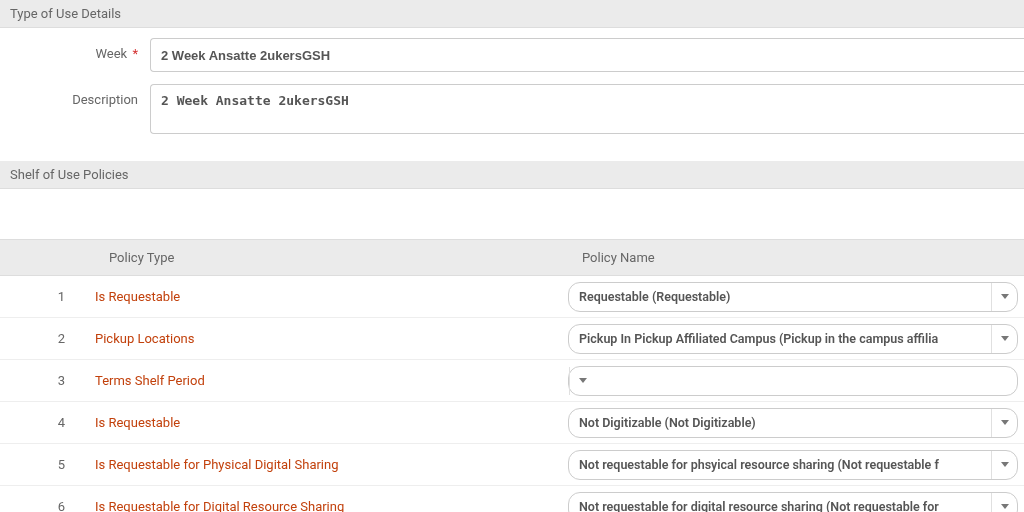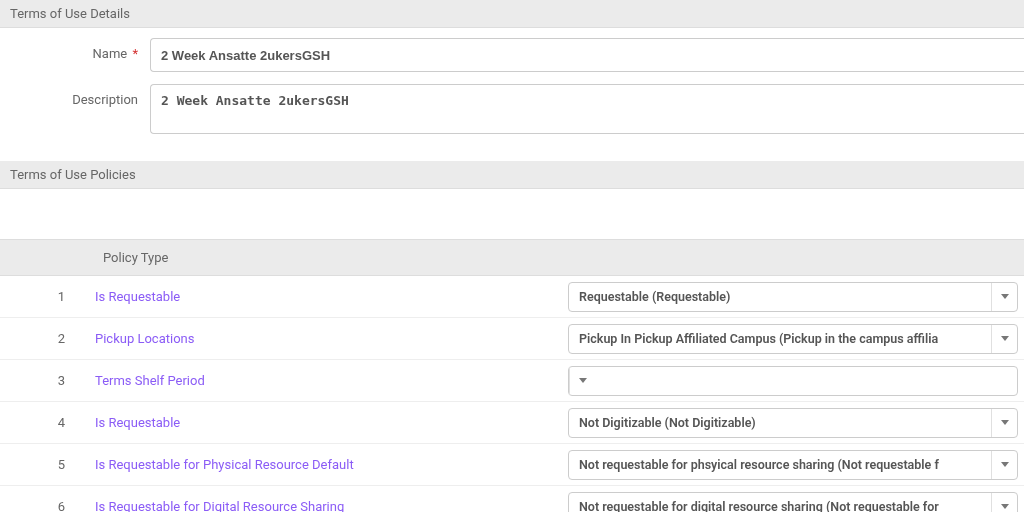--- a/index.html
+++ b/index.html
@@ -68,44 +68,44 @@
     background: #fff;
   }
   .table {
     width: 100%;
   }
   .table-head {
     display: flex;
     background: #ebebeb;
     border-top: 1px solid #ddd;
     border-bottom: 1px solid #ddd;
-    padding: 10px 8px;
+    padding: 10px 14px;
   }
   .col-index { width: 85px; text-align: right; padding-right: 20px; color: #666; }
   .col-type  { width: 475px; padding-left: 10px; color: #666; }
   .col-name  { flex: 1; padding-left: 8px; color: #666; }
   .table-row {
     display: flex;
     align-items: center;
     border-bottom: 1px solid #eee;
     height: 42px;
   }
   .table-row .col-index {
     font-size: 13px;
     color: #666;
   }
   .table-row .col-type {
     font-size: 13px;
-    color: #8b5cf6;
+    color: #c2410c;
   }
   .dropdown {
     display: flex;
     align-items: center;
     border: 1px solid #ccc;
-    border-radius: 4px;
+    border-radius: 12px;
     background: #fff;
     height: 30px;
     width: 450px;
     position: relative;
     cursor: pointer;
   }
   .dropdown-text {
     flex: 1;
     padding: 0 10px;
     font-size: 12.5px;
@@ -125,43 +125,44 @@
   }
   .dropdown-caret svg {
     width: 8px;
     height: 5px;
     fill: #777;
   }
 </style>
 </head>
 <body>
 
-<div class="section-header">Terms of Use Details</div>
+<div class="section-header">Type of Use Details</div>
 
 <div class="section-details">
   <div class="form-row">
     <div class="form-label">
-      <span>Name</span><span class="req"> *</span>
+      <span>Week</span><span class="req"> *</span>
     </div>
     <input class="form-input" type="text" value="2 Week Ansatte 2ukersGSH" style="">
   </div>
   <div class="form-row">
     <div class="form-label">Description</div>
     <textarea class="form-textarea" style="">2 Week Ansatte 2ukersGSH</textarea>
   </div>
 </div>
 
-<div class="section-header">Terms of Use Policies</div>
+<div class="section-header">Shelf of Use Policies</div>
 
 <div class="policies-gap"></div>
 
 <div class="table">
   <div class="table-head">
     <div class="col-index"></div>
     <div class="col-type">Policy Type</div>
+    <div class="col-name">Policy Name</div>
   </div>
   <div id="rows">
       <div class="table-row">
         <div class="col-index">1</div>
         <div class="col-type">Is Requestable</div>
         <div class="col-name">
           <div class="dropdown">
             <div class="dropdown-text">Requestable (Requestable)</div>
             <div class="dropdown-caret">
               <svg viewBox="0 0 8 5">
@@ -207,21 +208,21 @@
             <div class="dropdown-caret">
               <svg viewBox="0 0 8 5">
                 <path d="M0 0 L8 0 L4 5 Z"></path>
               </svg>
             </div>
           </div>
         </div>
       </div>
       <div class="table-row">
         <div class="col-index">5</div>
-        <div class="col-type">Is Requestable for Physical Resource Default</div>
+        <div class="col-type">Is Requestable for Physical Digital Sharing</div>
         <div class="col-name">
           <div class="dropdown">
             <div class="dropdown-text">Not requestable for phsyical resource sharing (Not requestable f</div>
             <div class="dropdown-caret">
               <svg viewBox="0 0 8 5">
                 <path d="M0 0 L8 0 L4 5 Z"></path>
               </svg>
             </div>
           </div>
         </div>

